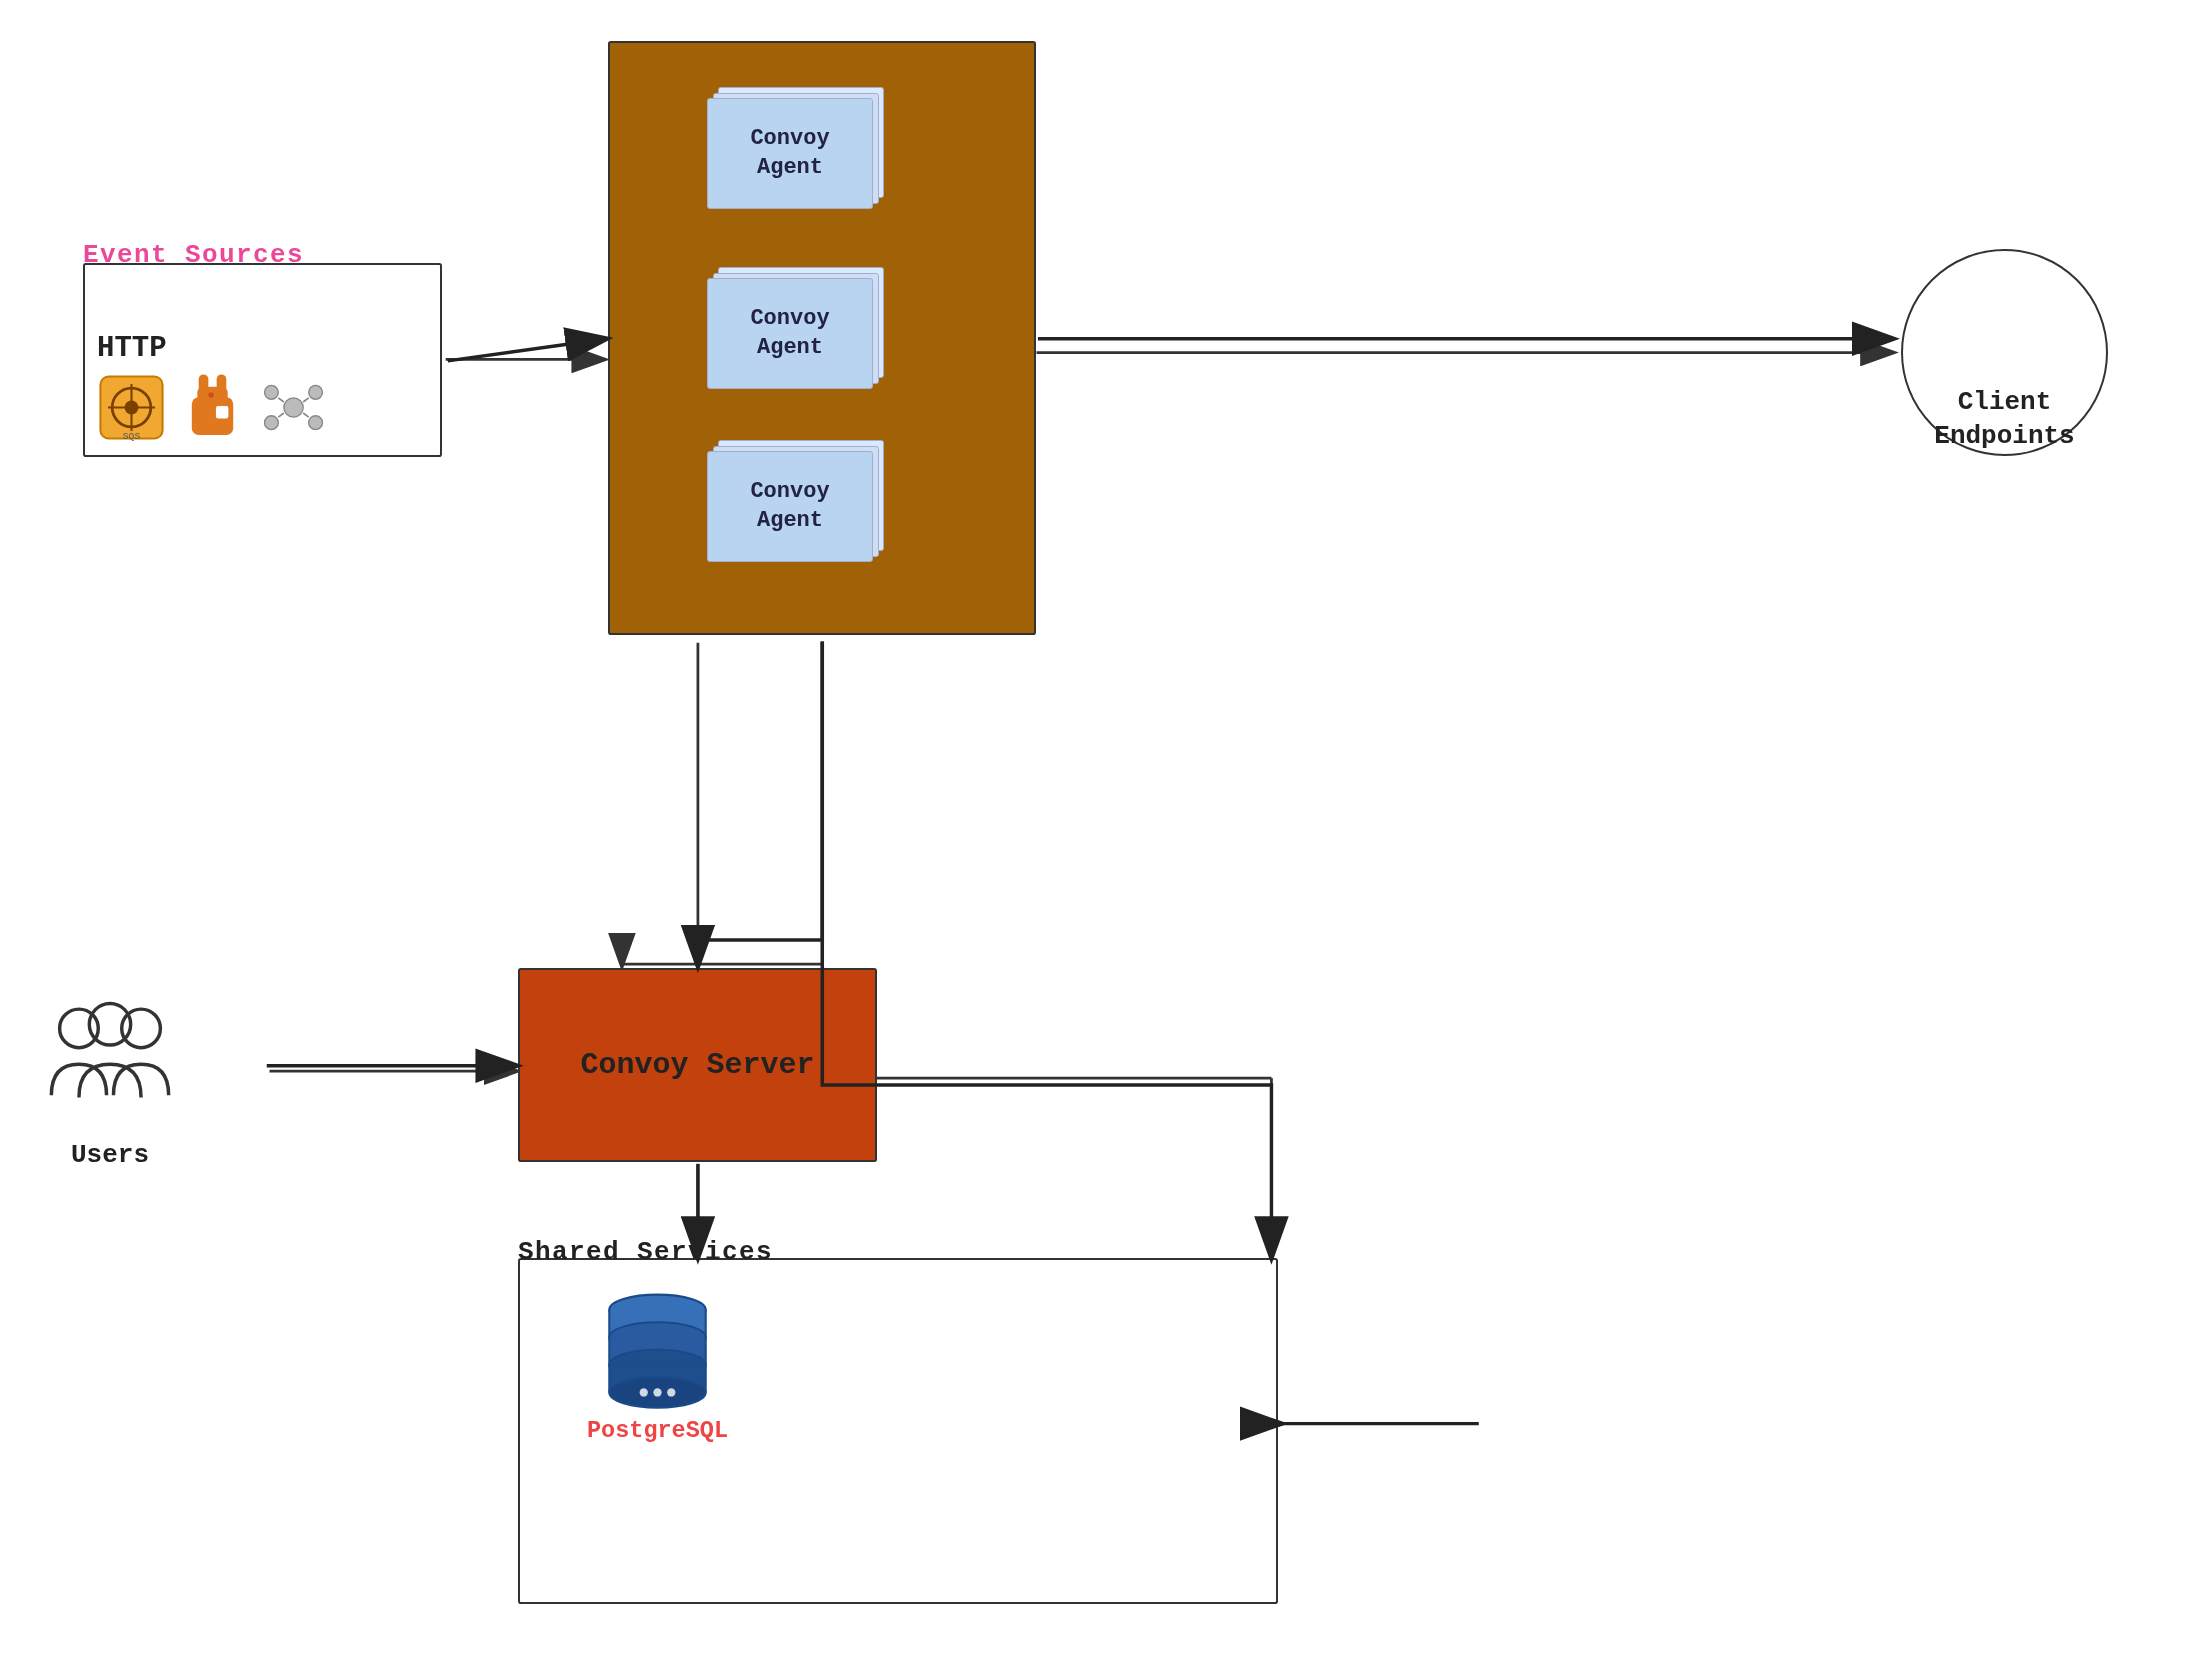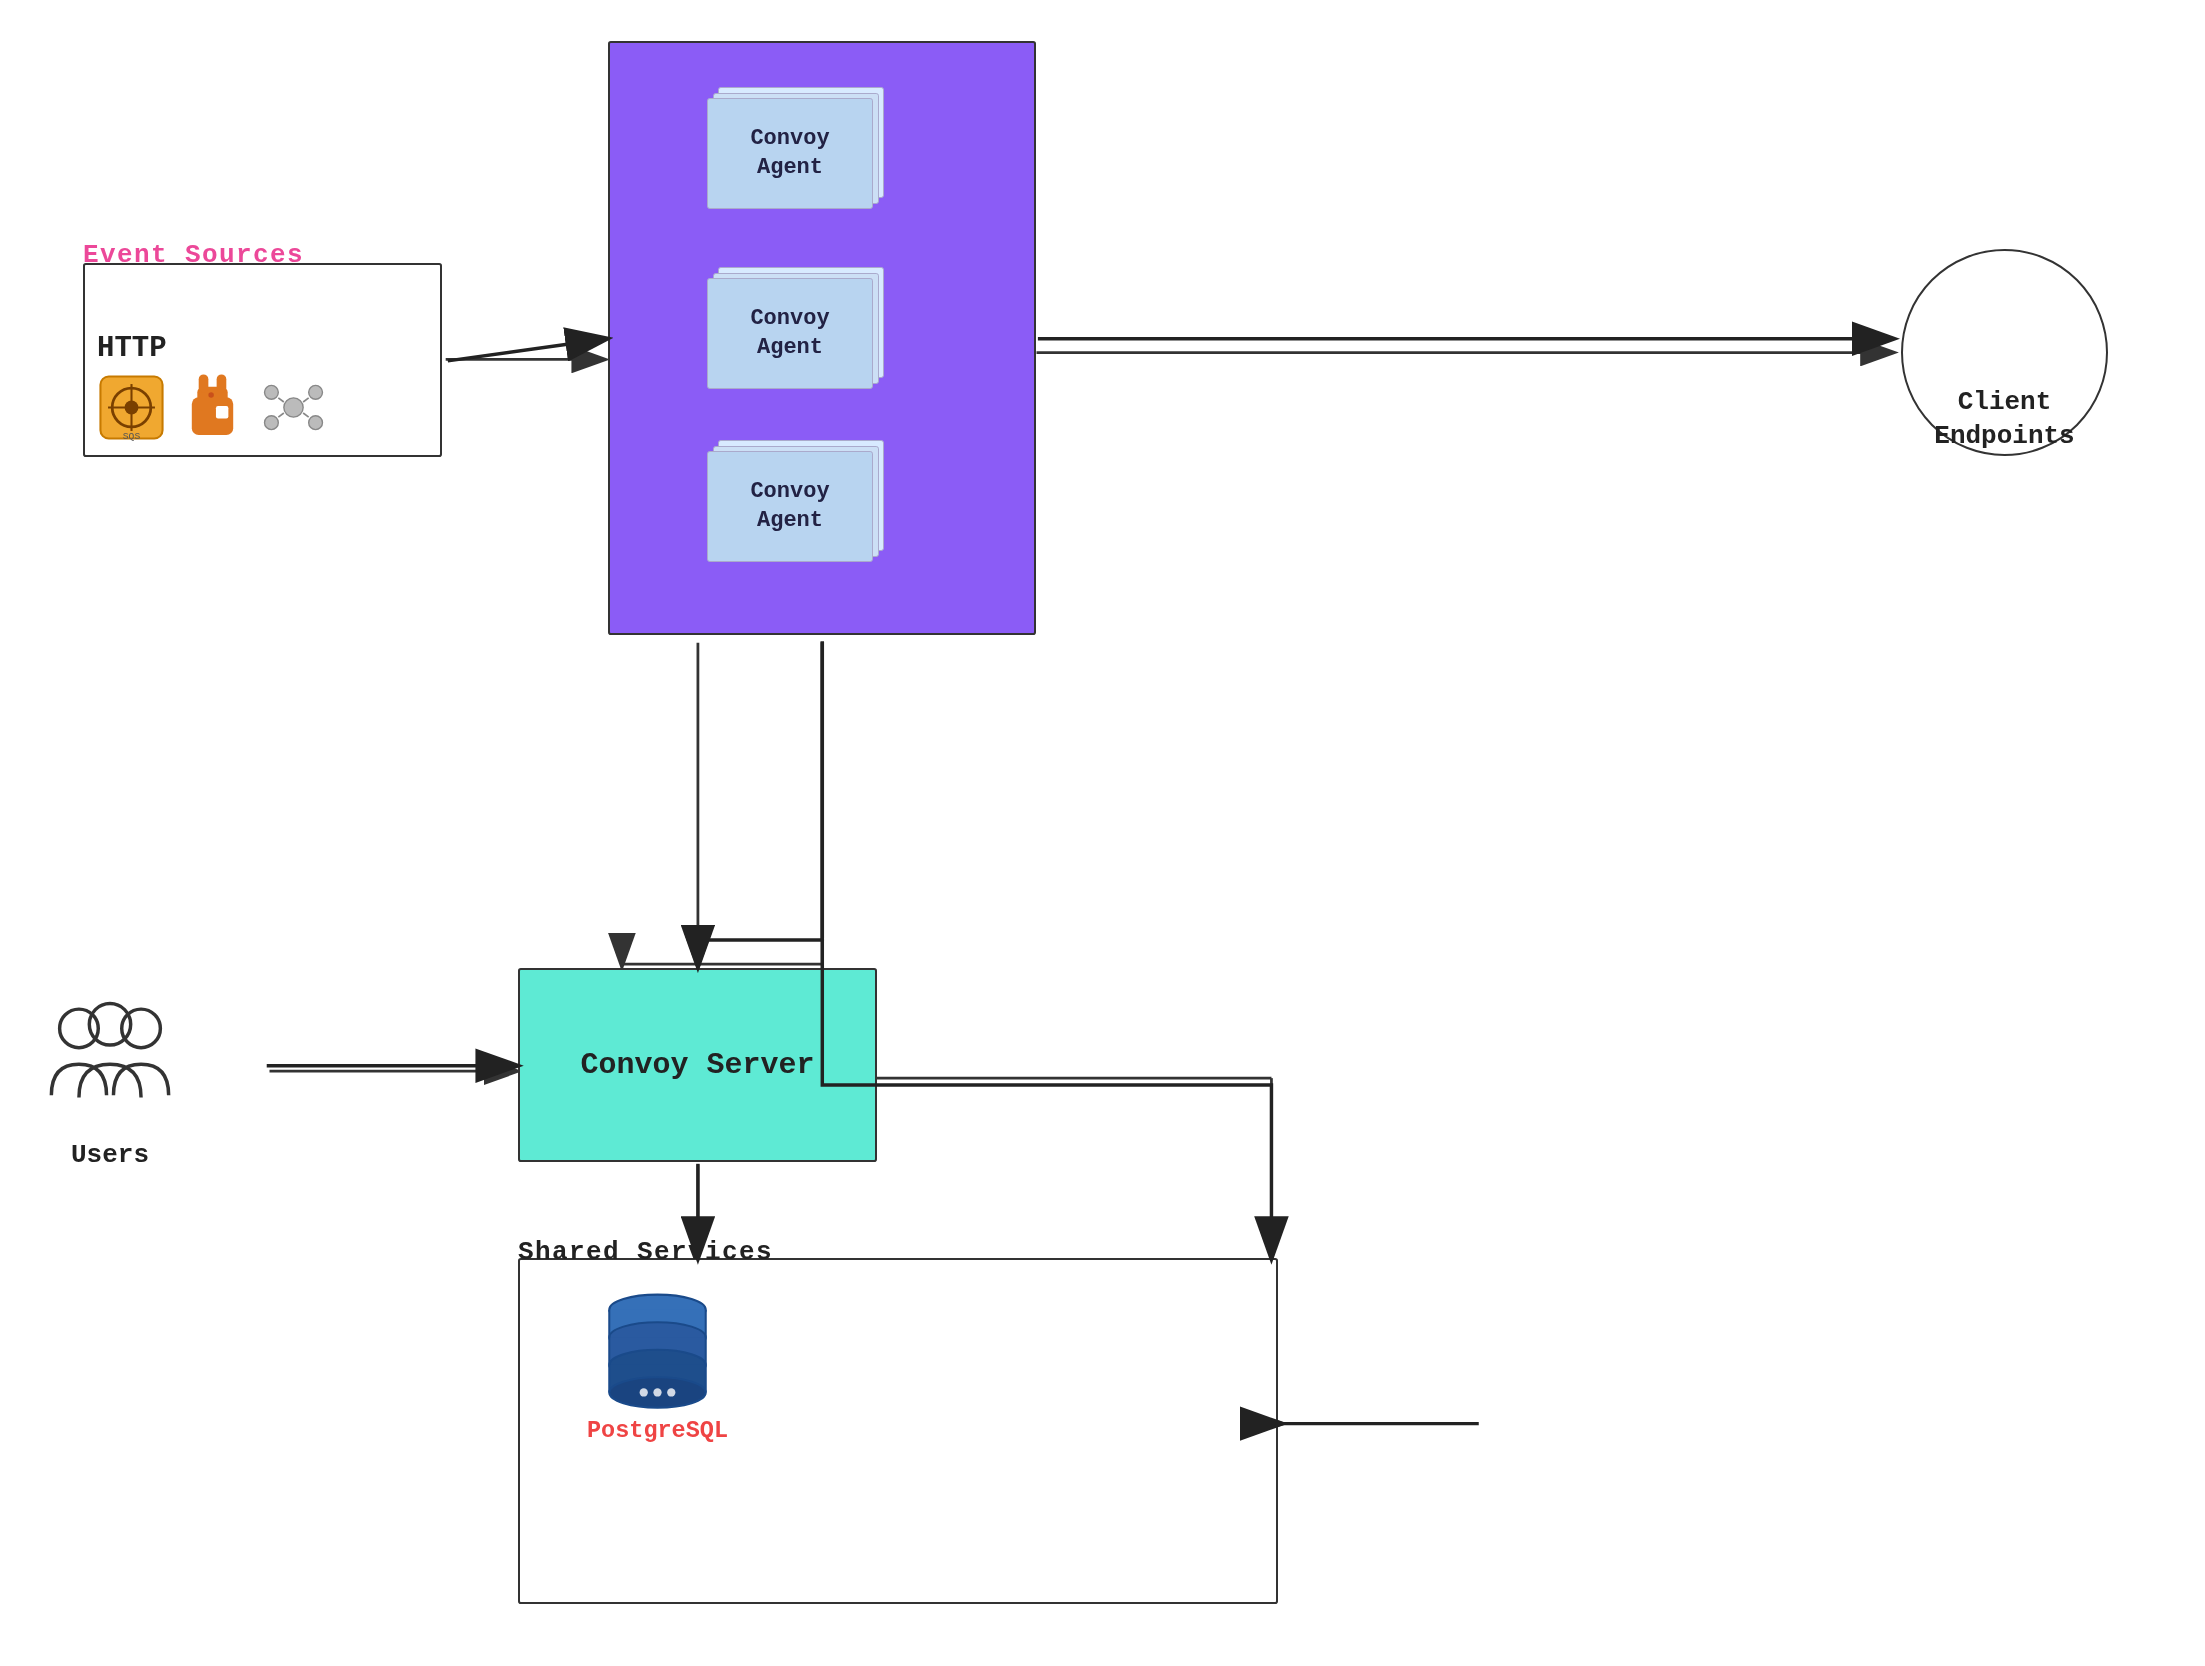--- a/index.html
+++ b/index.html
@@ -41,21 +41,21 @@
 
     
     .agents-outer-box {
       position: absolute;
       left: 608px;
       top: 41px;
       width: 428px;
       height: 594px;
       border: 2.1px solid #333;
       border-radius: 2.8px;
-      background: #8b5cf6;
+      background: #a16207;
     }
 
     
     .agent-card-group {
       position: absolute;
       width: 194px;
       height: 138px;
     }
     .agent-card {
       position: absolute;
@@ -132,21 +132,21 @@
 
     
     .convoy-server-box {
       position: absolute;
       left: 518px;
       top: 968px;
       width: 359px;
       height: 194px;
       border: 2.1px solid #333;
       border-radius: 2.8px;
-      background: #5eead4;
+      background: #c2410c;
       display: flex;
       align-items: center;
       justify-content: center;
     }
     .convoy-server-label {
       font-size: 30px;
       font-weight: 600;
       text-align: center;
       color: #222;
     }

